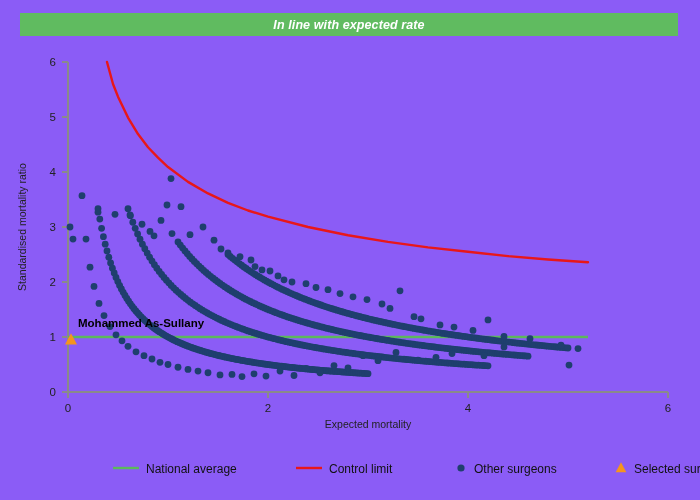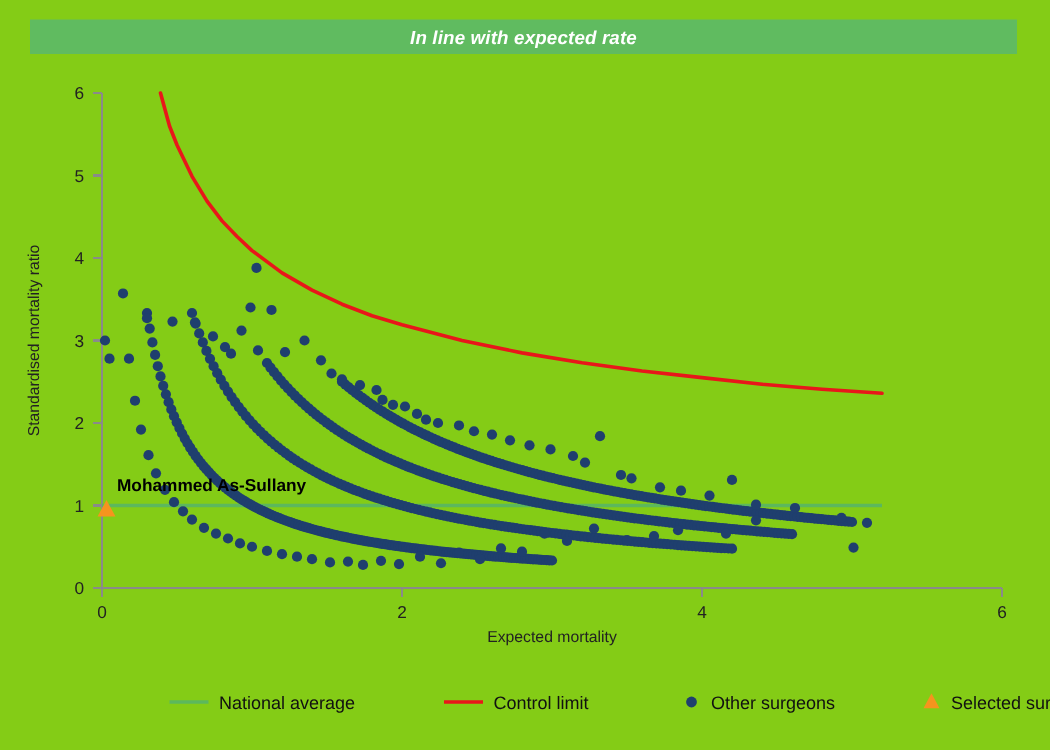--- a/index.html
+++ b/index.html
@@ -13,21 +13,21 @@
     height: 500px;
     font-family: "Liberation Sans", sans-serif;
     overflow: hidden;
     position: relative;
   }
 
   #page {
     position: relative;
     width: 700px;
     height: 500px;
-    background: #84cc16;
+    background: #8b5cf6;
   }
 
   
   #banner {
     position: absolute;
     left: 20px;
     top: 13px;
     width: 658px;
     height: 23px;
     background: #60bb60;

